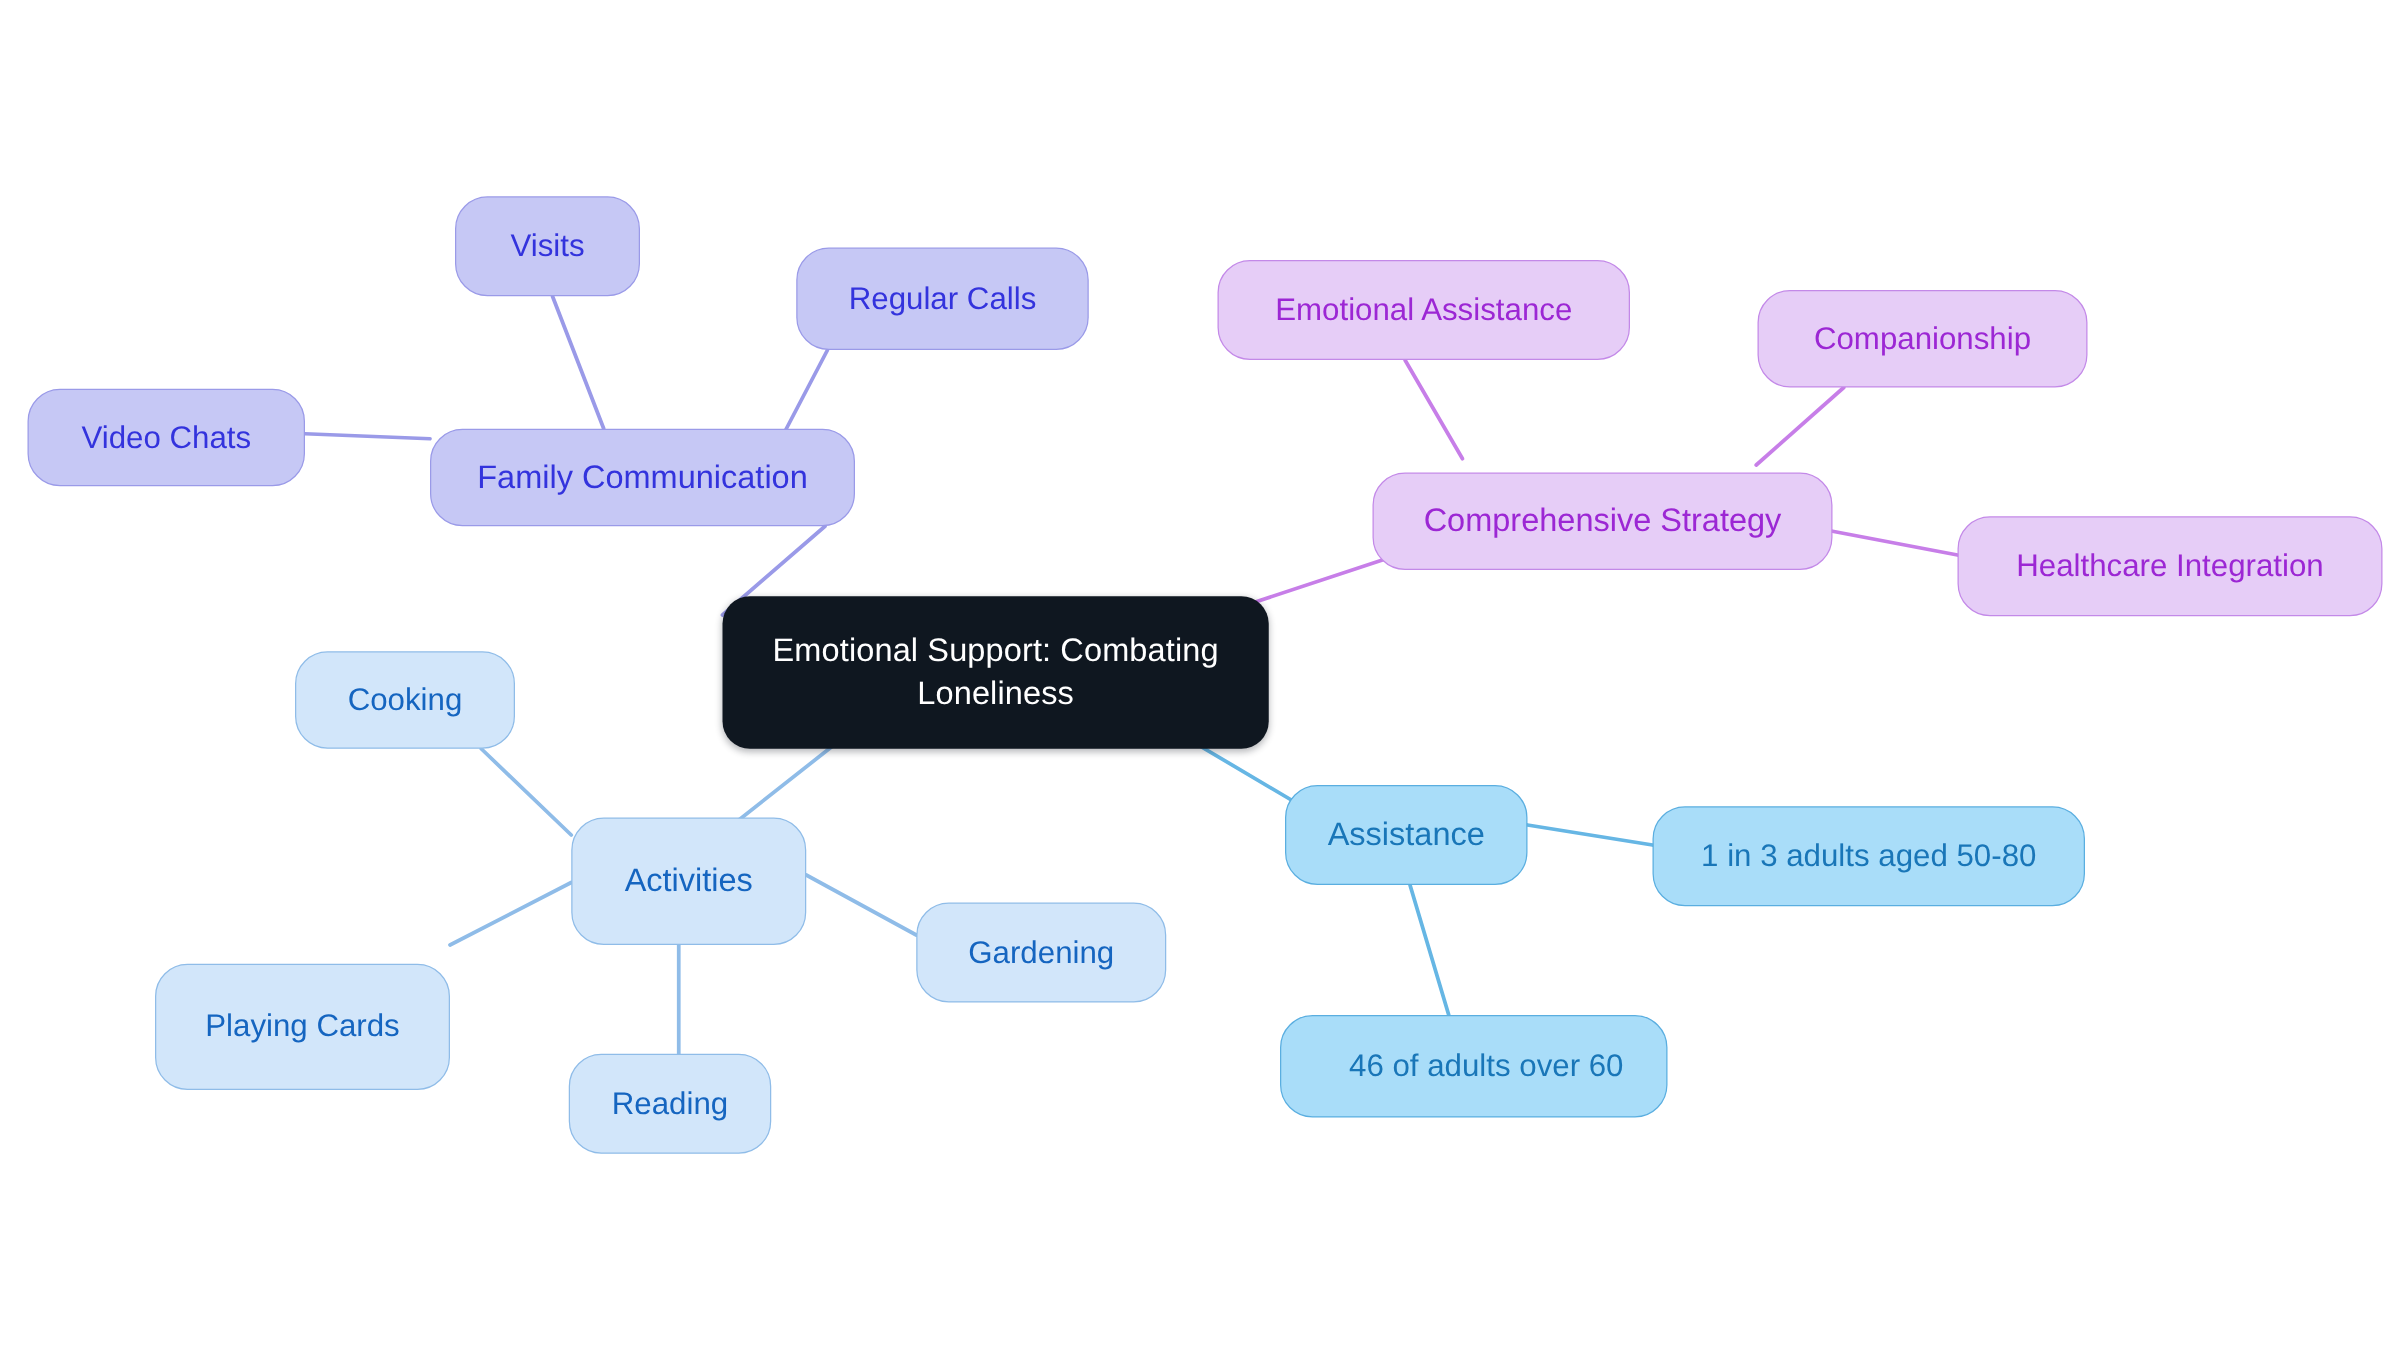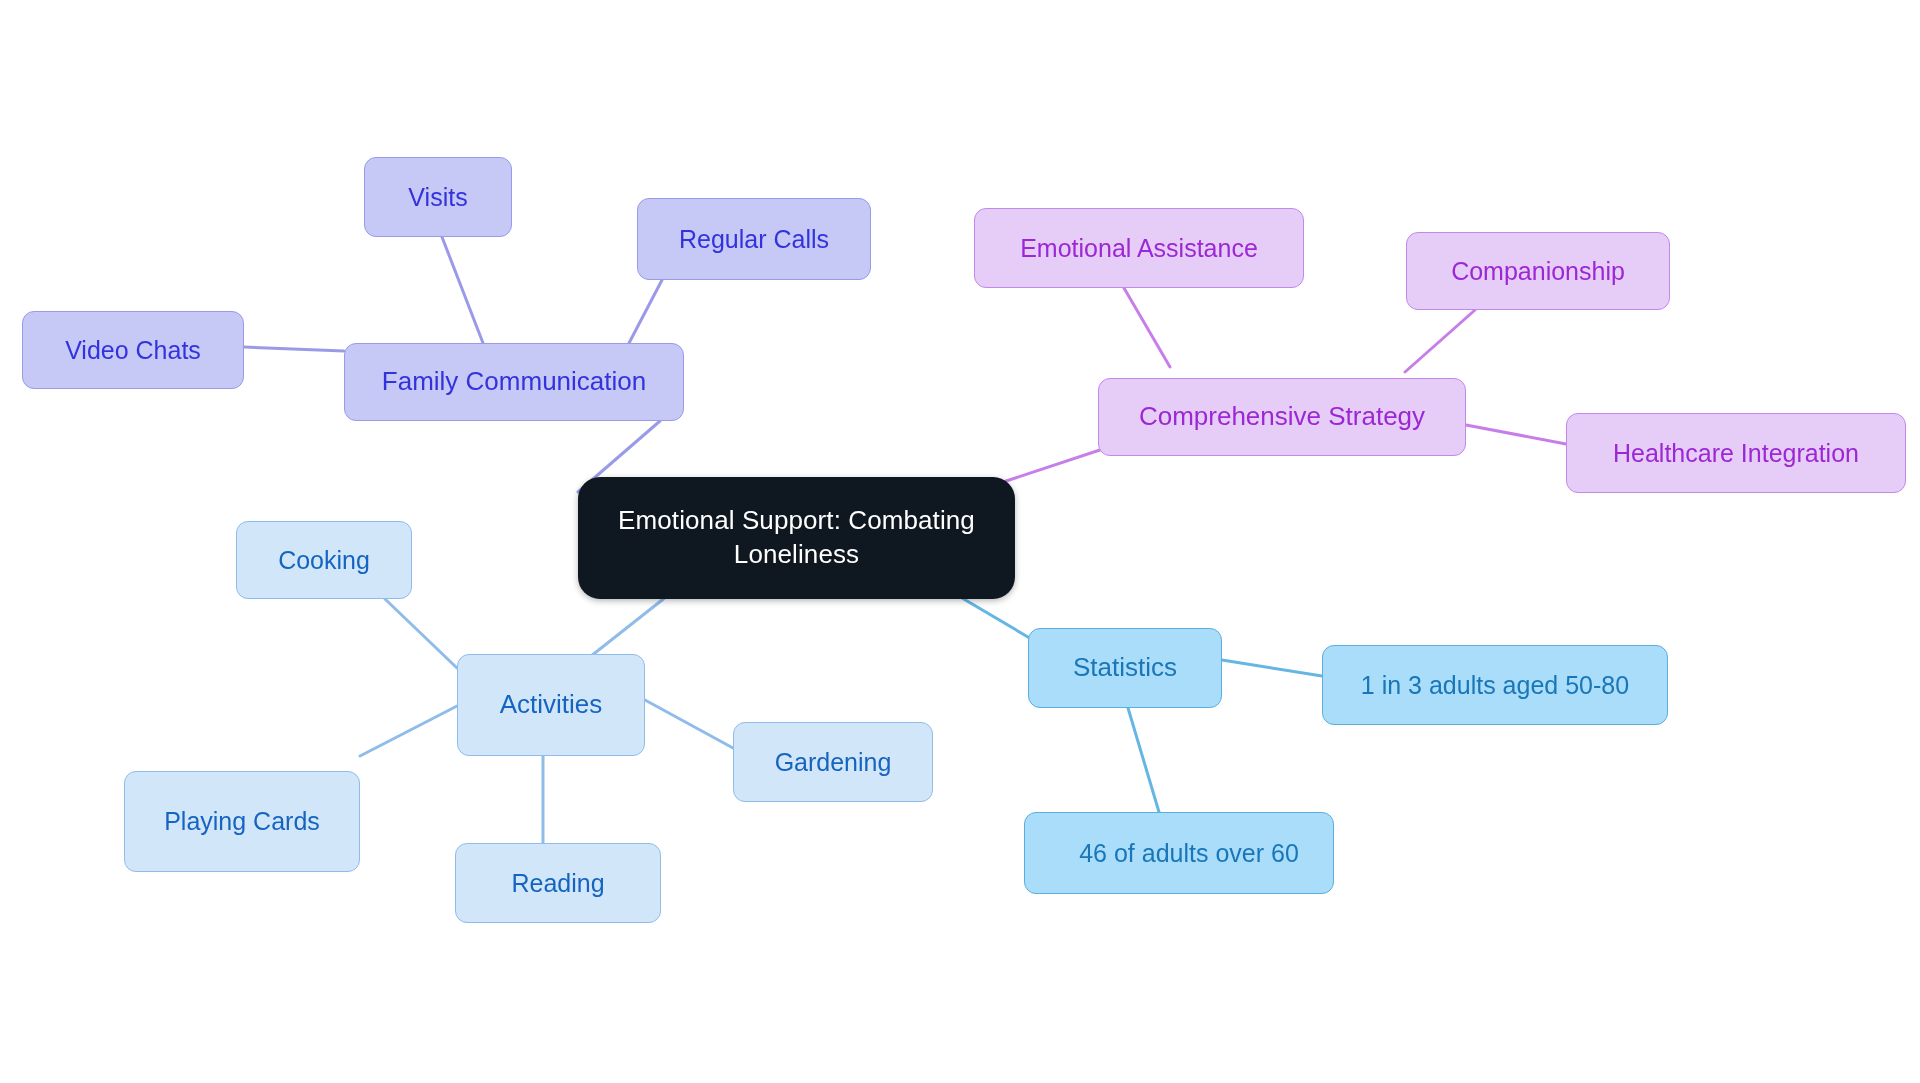--- a/index.html
+++ b/index.html
@@ -28,21 +28,21 @@
   }
   .node {
     position: absolute;
     box-sizing: border-box;
     display: flex;
     align-items: center;
     justify-content: center;
     text-align: center;
     border-style: solid;
     border-width: 1.6px;
-    border-radius: 12px;
+    border-radius: 26px;
     line-height: 1.3;
     white-space: pre-line;
     padding: 4px 10px;
   }
   .node.root {
     border-radius: 22px;
     border-width: 0;
     color: #ffffff;
     font-size: 26px;
     letter-spacing: 0.1px;
@@ -81,22 +81,22 @@
       <div class="node root" style="left: 578px; top: 477px; width: 437px; height: 122px; background: rgb(15, 23, 32); border-color: rgb(15, 23, 32); color: rgb(255, 255, 255);">Emotional Support: Combating
 Loneliness</div>
       <div class="node branch" style="left: 344px; top: 343px; width: 340px; height: 78px; background: rgb(198, 200, 245); border-color: rgb(154, 154, 232); color: rgb(51, 51, 221);">Family Communication</div>
       <div class="node leaf" style="left: 22px; top: 311px; width: 222px; height: 78px; background: rgb(198, 200, 245); border-color: rgb(154, 154, 232); color: rgb(51, 51, 221);">Video Chats</div>
       <div class="node leaf" style="left: 364px; top: 157px; width: 148px; height: 80px; background: rgb(198, 200, 245); border-color: rgb(154, 154, 232); color: rgb(51, 51, 221);">Visits</div>
       <div class="node leaf" style="left: 637px; top: 198px; width: 234px; height: 82px; background: rgb(198, 200, 245); border-color: rgb(154, 154, 232); color: rgb(51, 51, 221);">Regular Calls</div>
       <div class="node branch" style="left: 1098px; top: 367px; width: 368px; height: 78px; background: rgb(230, 205, 247); border-color: rgb(195, 137, 232); color: rgb(156, 39, 212); margin-top: 11px;">Comprehensive Strategy</div>
       <div class="node leaf" style="left: 974px; top: 208px; width: 330px; height: 80px; background: rgb(230, 205, 247); border-color: rgb(195, 137, 232); color: rgb(156, 39, 212);">Emotional Assistance</div>
       <div class="node leaf" style="left: 1406px; top: 232px; width: 264px; height: 78px; background: rgb(230, 205, 247); border-color: rgb(195, 137, 232); color: rgb(156, 39, 212);">Companionship</div>
       <div class="node leaf" style="left: 1566px; top: 413px; width: 340px; height: 80px; background: rgb(230, 205, 247); border-color: rgb(195, 137, 232); color: rgb(156, 39, 212);">Healthcare Integration</div>
-      <div class="node branch" style="left: 1028px; top: 628px; width: 194px; height: 80px; background: rgb(169, 221, 249); border-color: rgb(90, 174, 224); color: rgb(25, 118, 184);">Statistics</div>
+      <div class="node branch" style="left: 1028px; top: 628px; width: 194px; height: 80px; background: rgb(169, 221, 249); border-color: rgb(90, 174, 224); color: rgb(25, 118, 184);">Assistance</div>
       <div class="node leaf" style="left: 1322px; top: 645px; width: 346px; height: 80px; background: rgb(169, 221, 249); border-color: rgb(90, 174, 224); color: rgb(25, 118, 184);">1 in 3 adults aged 50-80</div>
       <div class="node leaf" style="left: 1024px; top: 812px; width: 310px; height: 82px; background: rgb(169, 221, 249); border-color: rgb(90, 174, 224); color: rgb(25, 118, 184); padding-left: 30px;">46 of adults over 60</div>
       <div class="node branch" style="left: 457px; top: 654px; width: 188px; height: 102px; background: rgb(210, 230, 250); border-color: rgb(143, 188, 232); color: rgb(21, 101, 192);">Activities</div>
       <div class="node leaf" style="left: 222px; top: 521px; width: 176px; height: 78px; background: rgb(210, 230, 250); border-color: rgb(143, 188, 232); color: rgb(21, 101, 192); margin-left: 14px;">Cooking</div>
       <div class="node leaf" style="left: 124px; top: 771px; width: 236px; height: 101px; background: rgb(210, 230, 250); border-color: rgb(143, 188, 232); color: rgb(21, 101, 192);">Playing Cards</div>
-      <div class="node leaf" style="left: 455px; top: 843px; width: 206px; height: 80px; background: rgb(210, 230, 250); border-color: rgb(143, 188, 232); color: rgb(21, 101, 192);">Reading</div>
+      <div class="node leaf" style="left: 455px; top: 843px; width: 162px; height: 80px; background: rgb(210, 230, 250); border-color: rgb(143, 188, 232); color: rgb(21, 101, 192);">Reading</div>
       <div class="node leaf" style="left: 733px; top: 722px; width: 200px; height: 80px; background: rgb(210, 230, 250); border-color: rgb(143, 188, 232); color: rgb(21, 101, 192);">Gardening</div>
     </div>
 </div>
 
 </body></html>

